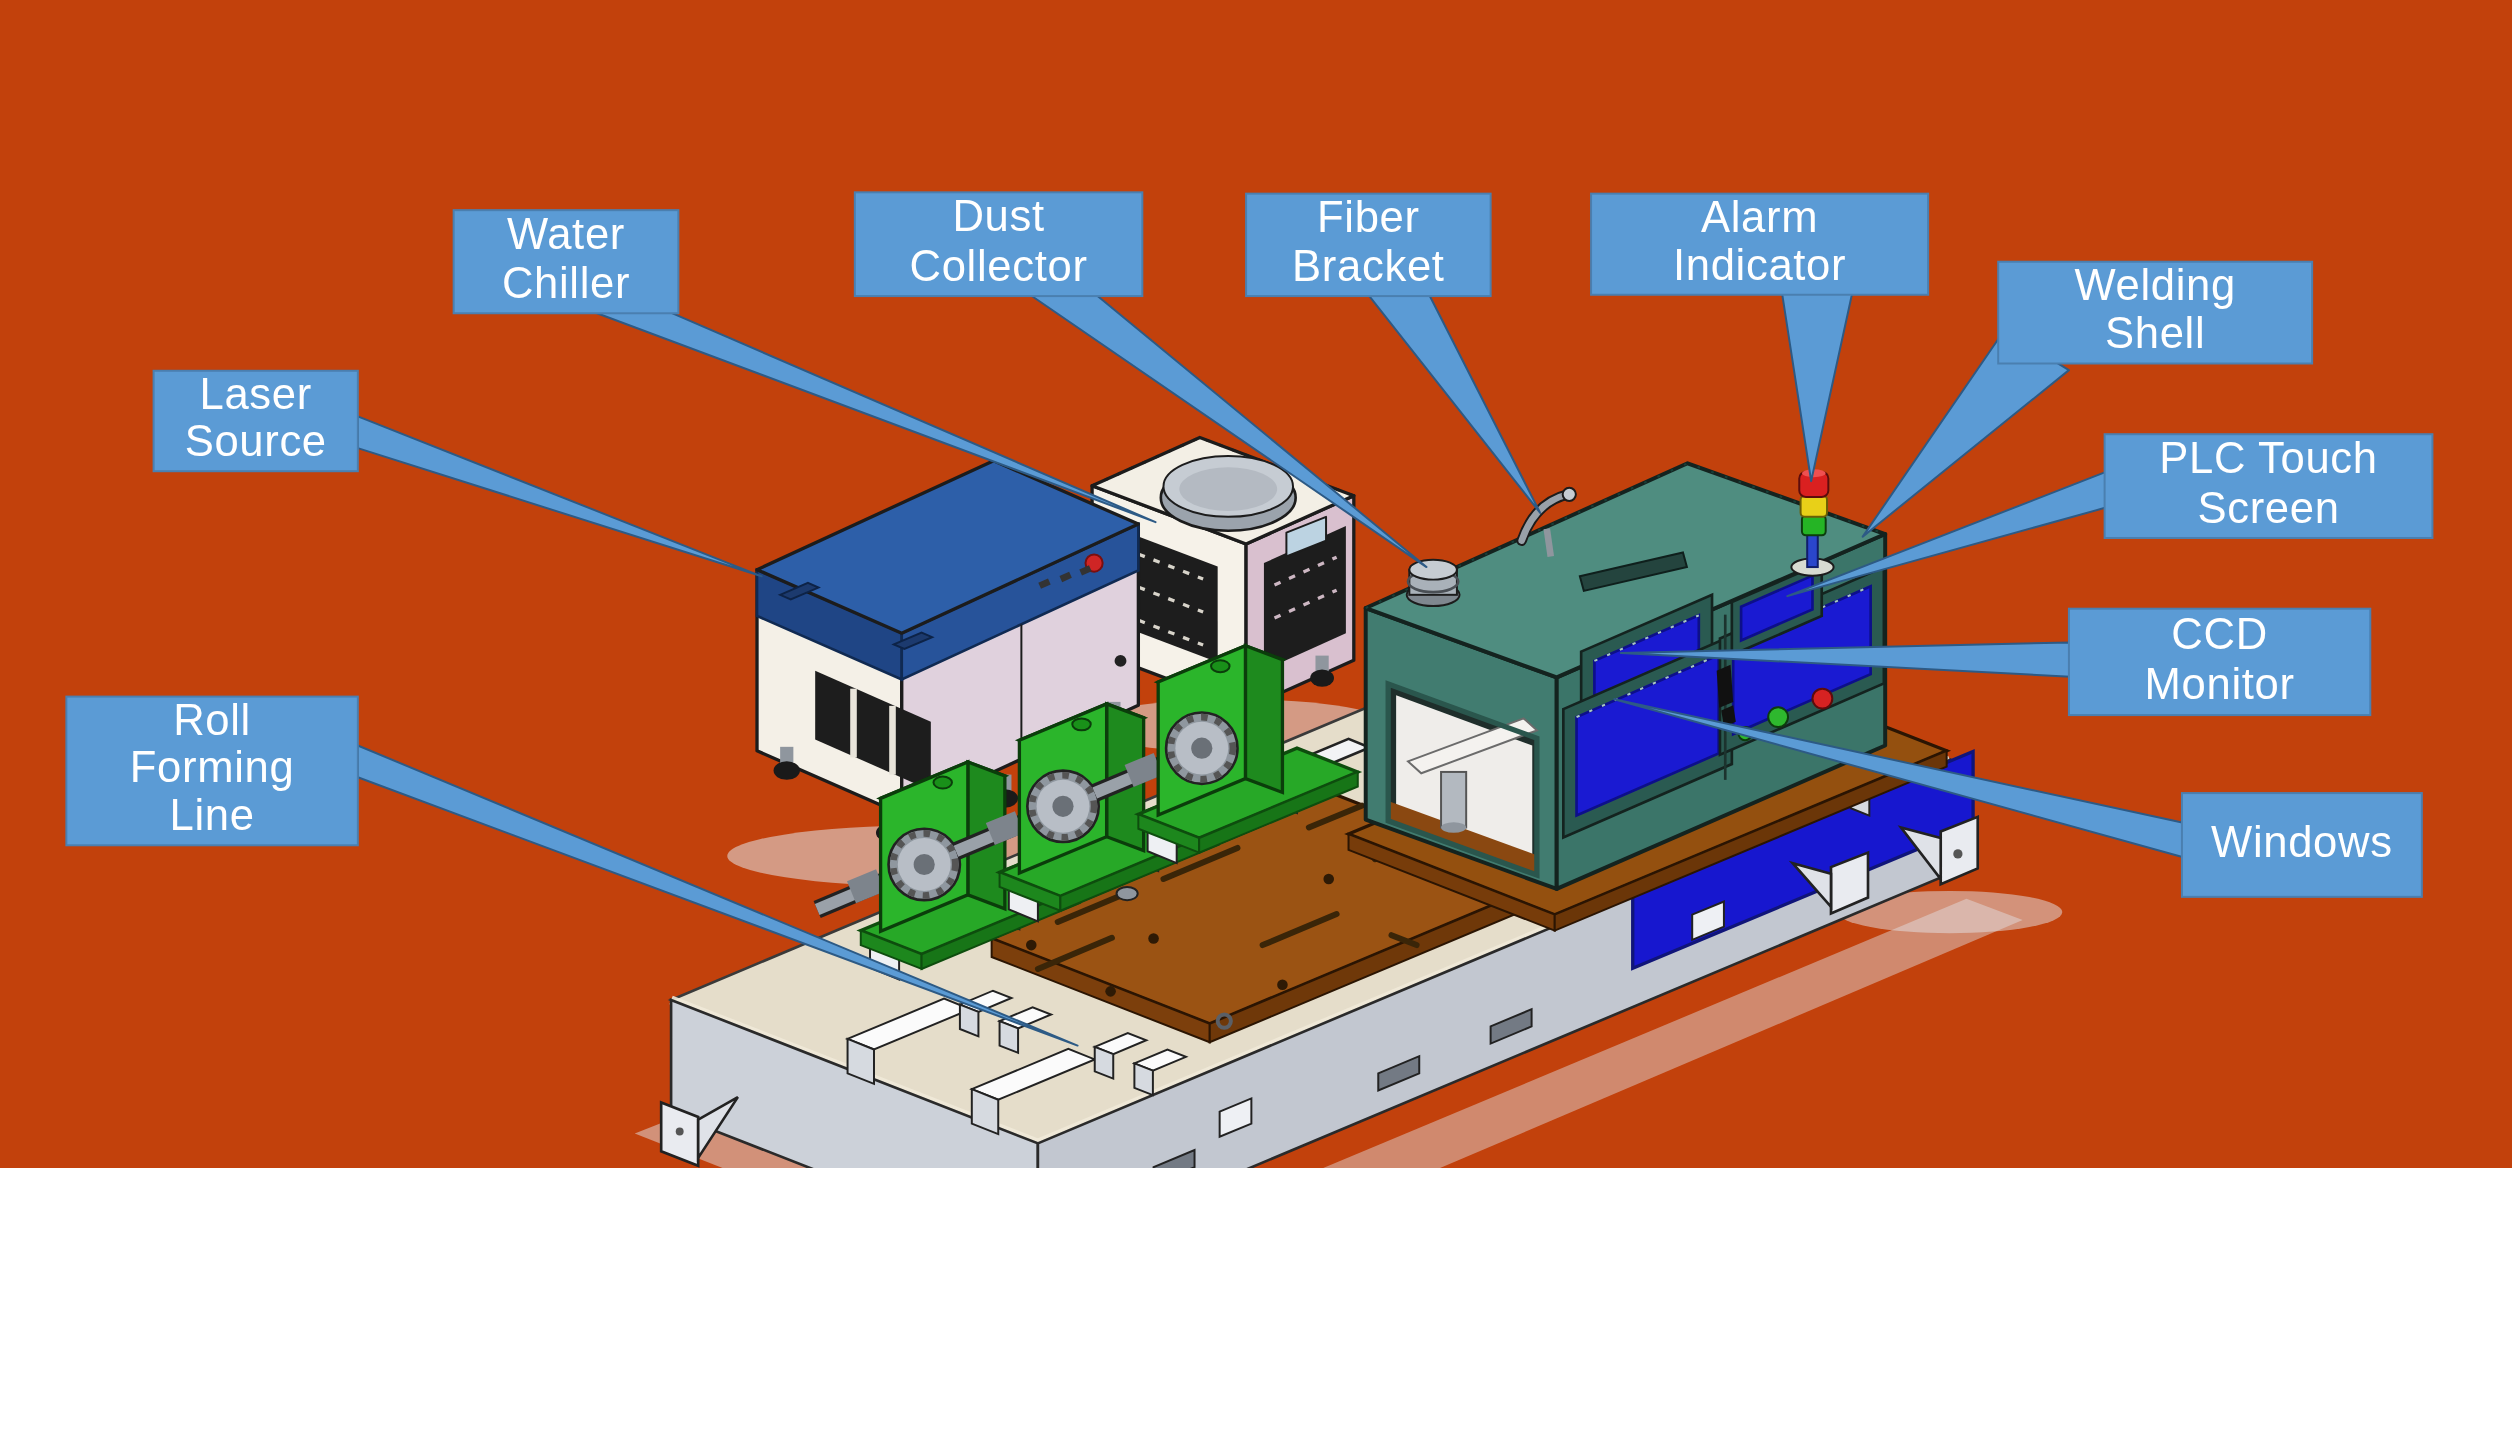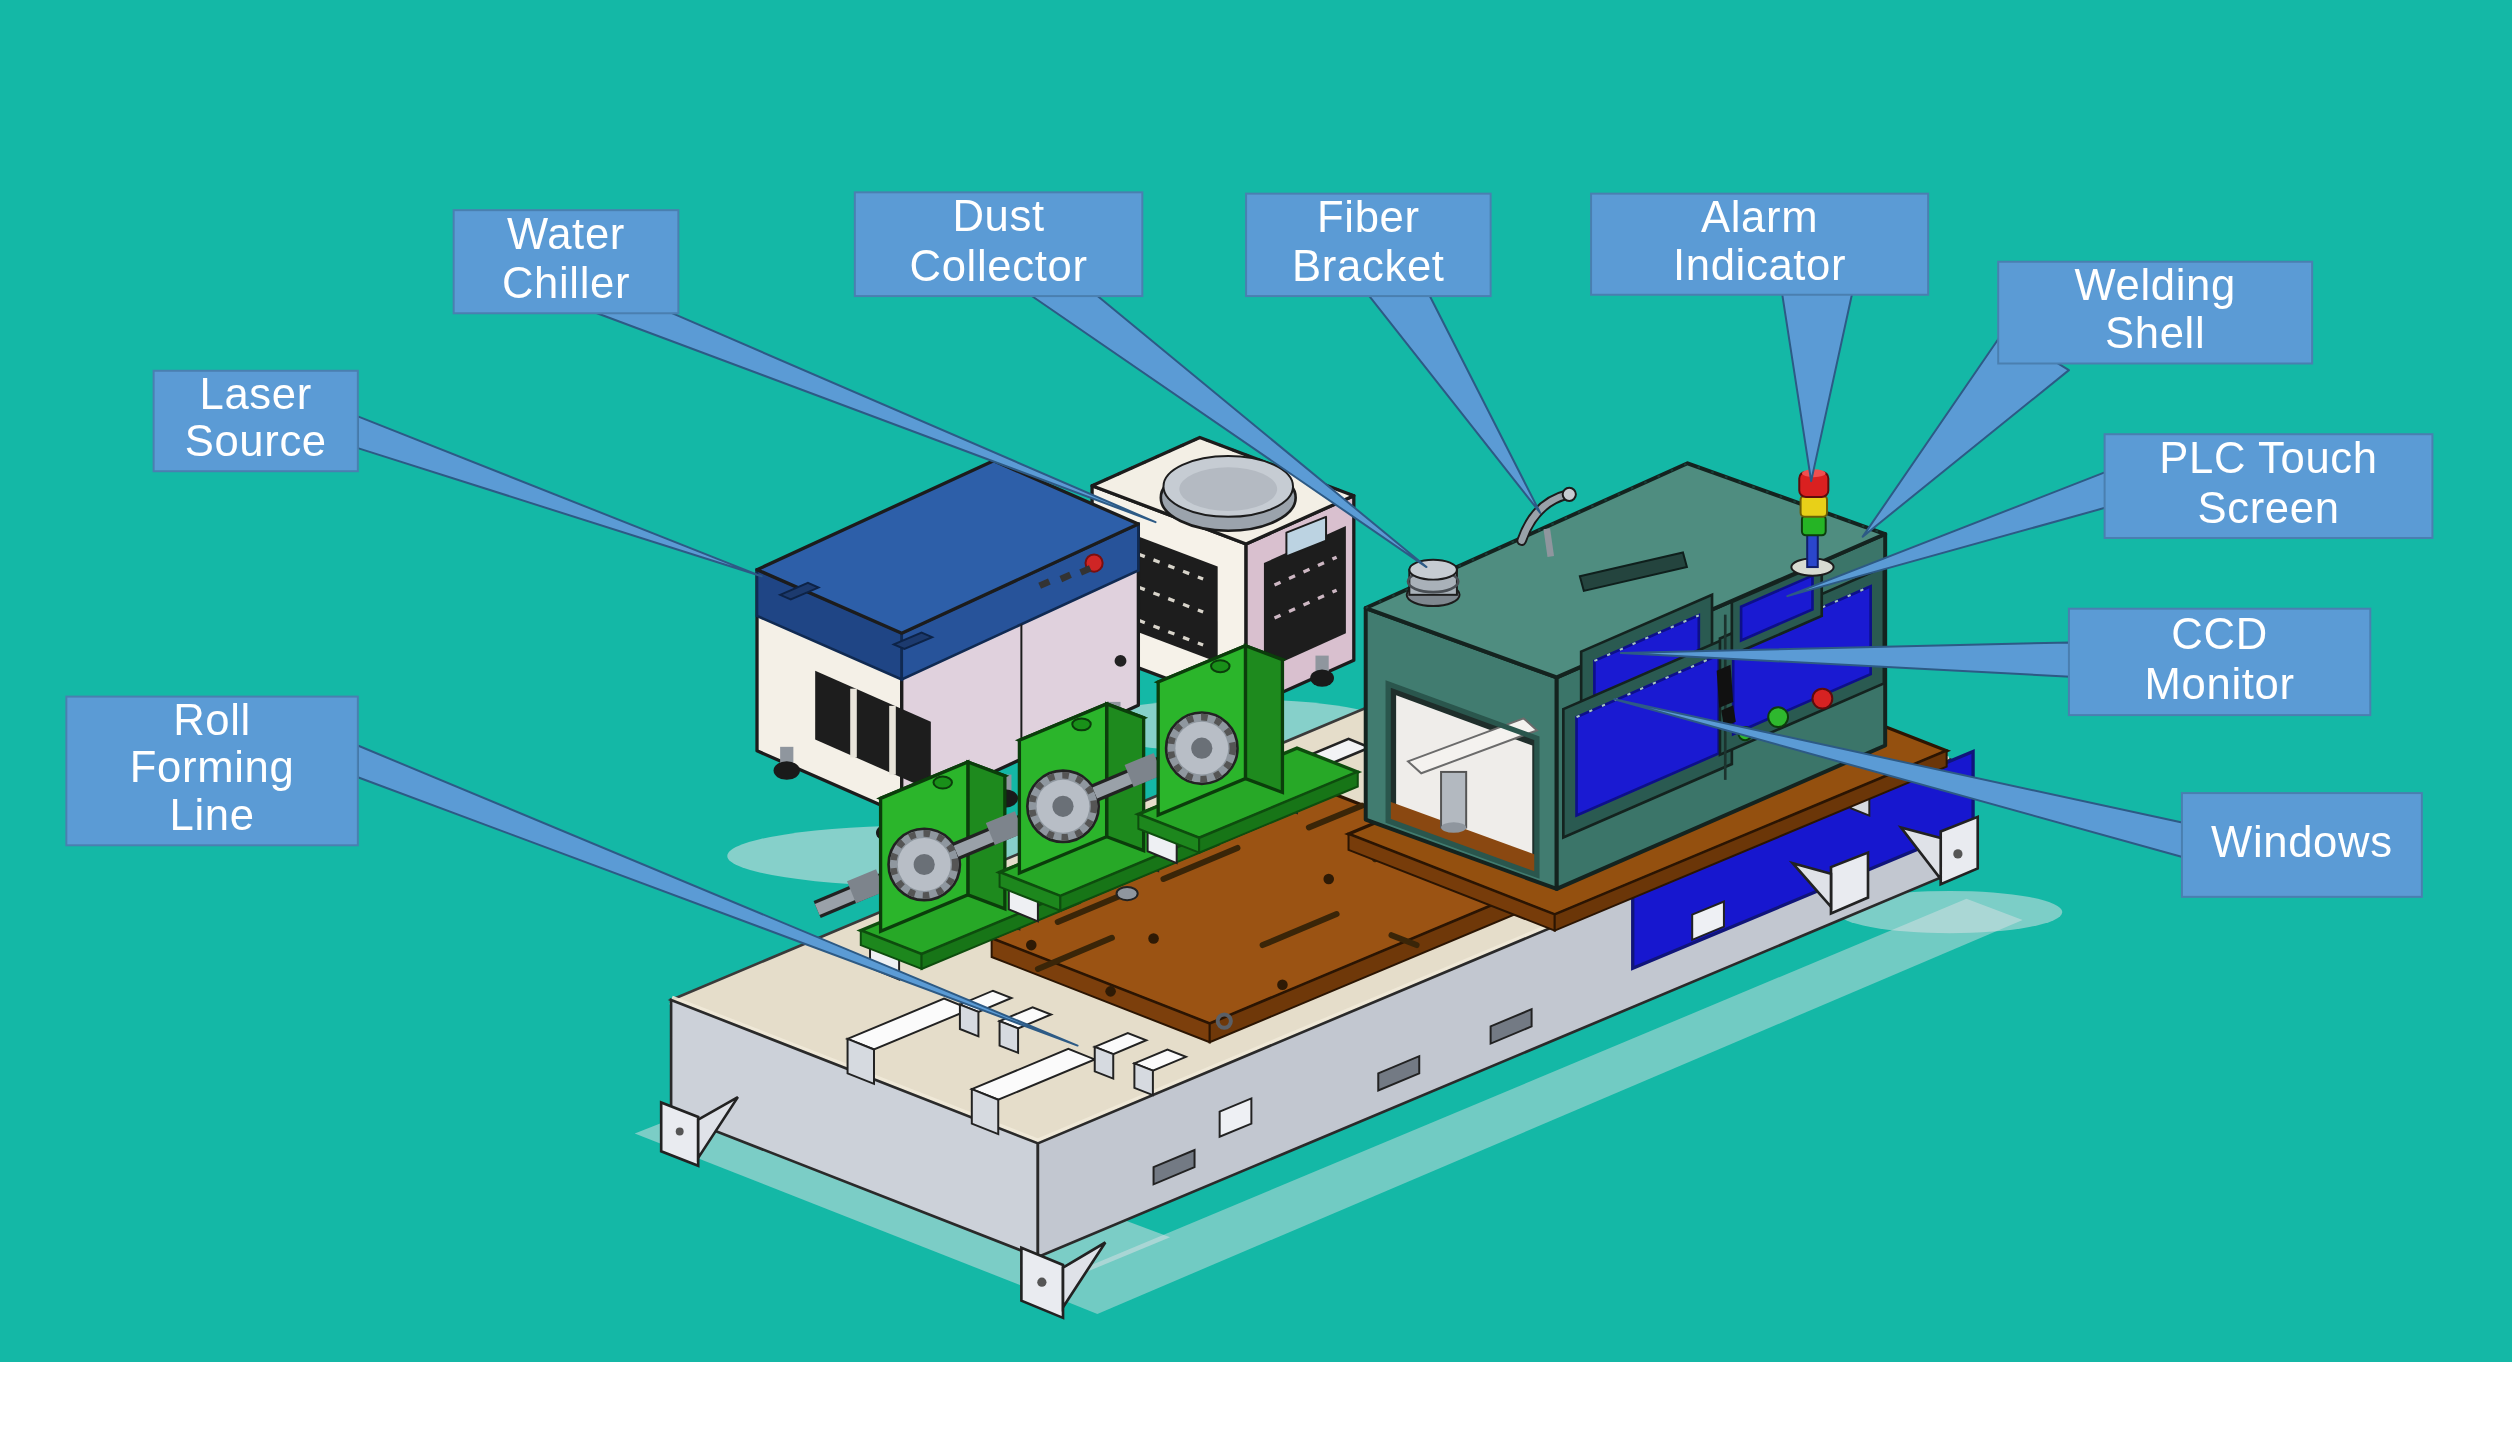--- a/index.html
+++ b/index.html
@@ -1,16 +1,16 @@
 <!DOCTYPE html>
 <html style="--label-fill: #5b9bd5; --label-border: #4a7fb0; --leader-stroke: #2d5a85; --label-text: #ffffff;font-size:10.6px"><head>
 <meta charset="utf-8">
 <style>
   html,body{margin:0;padding:0;background:#ffffff;}
-  .page{position:relative;width:2512px;height:1362px;background:#14b8a6;overflow:hidden;}
+  .page{position:relative;width:2512px;height:1168px;background:#c2410c;overflow:hidden;}
   svg{position:absolute;left:0;top:0;}
   .leader{fill:var(--label-fill);stroke:var(--leader-stroke);stroke-width:3;stroke-linejoin:round;}
   .label-box{fill:var(--label-fill);stroke:var(--label-border);stroke-width:3;}
   .label-text{font-family:"Liberation Sans",sans-serif;font-size:66px;fill:var(--label-text);
               text-anchor:middle;letter-spacing:1px;}
   .outl{stroke:#1c1c1c;stroke-width:5;stroke-linejoin:round;}
   .outl2{stroke:#14231f;stroke-width:6;stroke-linejoin:round;}
   .thin{stroke:#1c1c1c;stroke-width:3;stroke-linejoin:round;}
 </style>
 </head>

